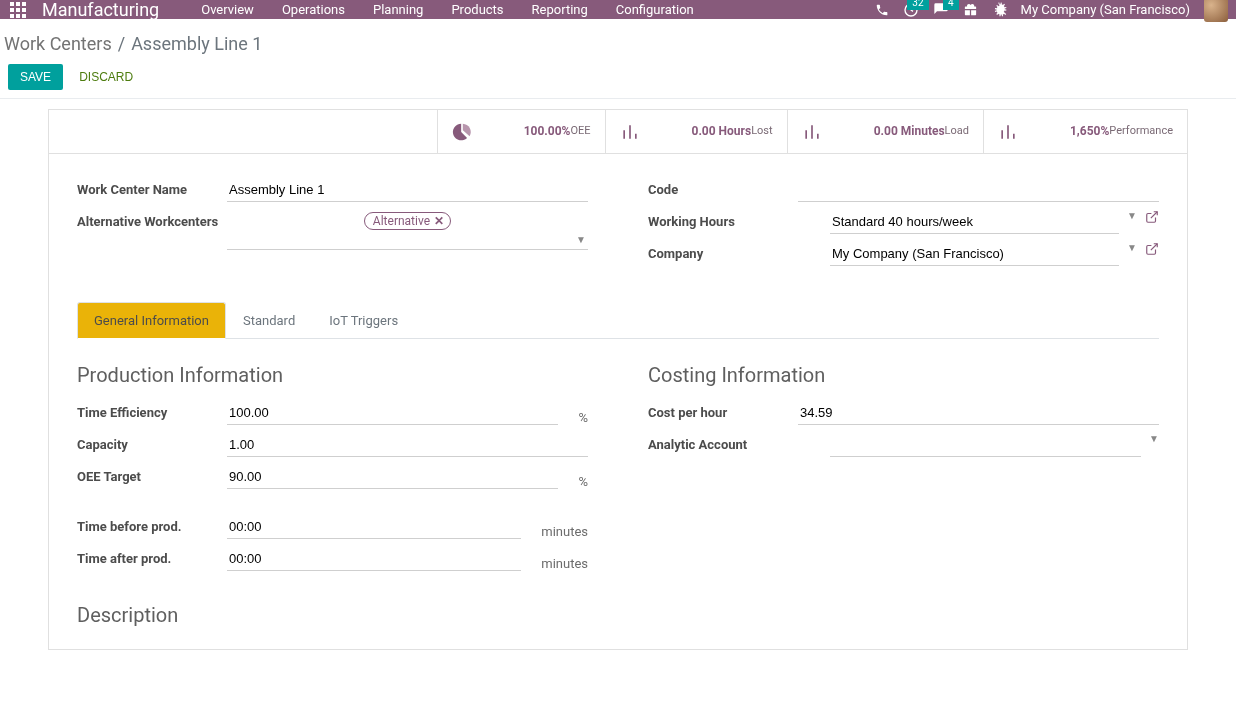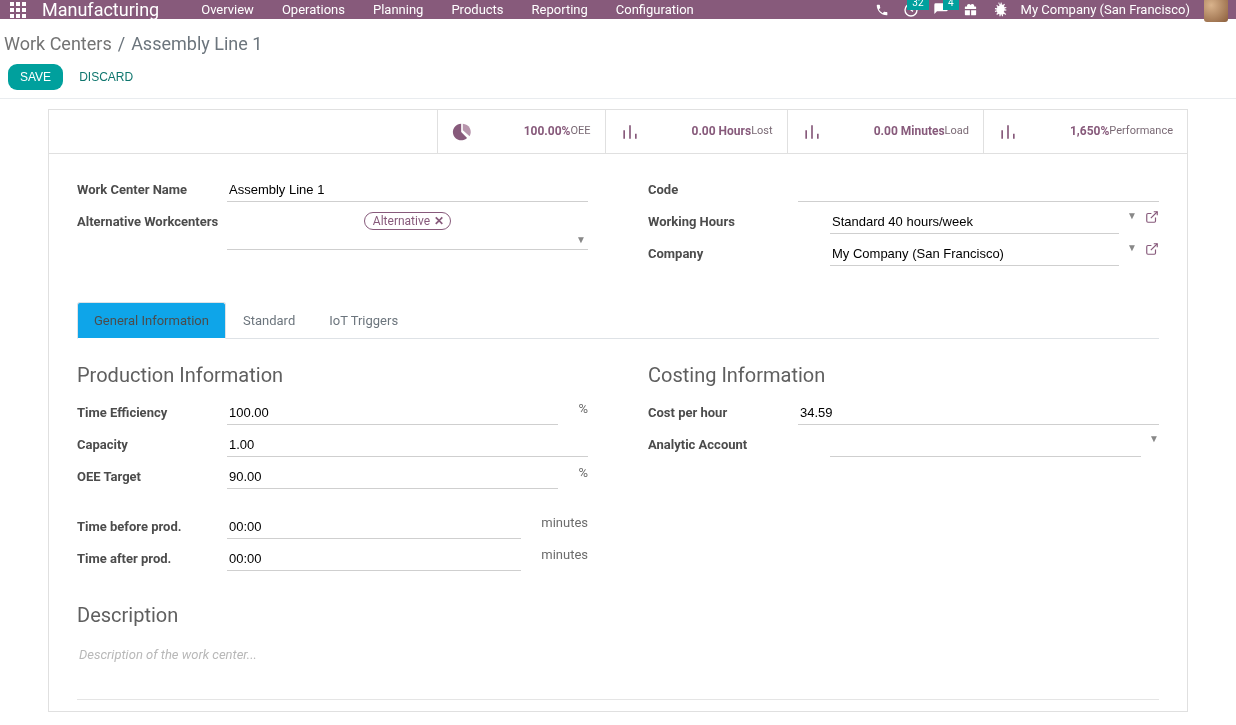--- a/index.html
+++ b/index.html
@@ -18,22 +18,22 @@
 .navbar .company { color: #fff; font-size: 13px; cursor: pointer; }
 .navbar .avatar { width: 24px; height: 24px; background: radial-gradient(circle at 30% 30%, #d9b38c, #8b5e3c); border-radius: 3px; cursor: pointer; }
 
 
 .control-bar { padding: 8px 0 8px 0; border-bottom: 1px solid #e9ecef; }
 .breadcrumb { display: flex; align-items: center; gap: 6px; font-size: 18px; padding: 6px 4px 4px 4px; }
 .breadcrumb a { color: #737373; text-decoration: none; cursor: pointer; }
 .breadcrumb .sep { color: #6c757d; }
 .breadcrumb .current { color: #6c757d; }
 .actions { display: flex; align-items: center; gap: 16px; padding: 6px 4px 0 8px; }
-.btn-save { background: #00a09d; color: #fff; border: none; padding: 6px 12px; font-size: 12px; font-weight: 500; cursor: pointer; border-radius: 9px; }
-.btn-discard { background: transparent; color: #0f766e; border: none; font-size: 12px; font-weight: 500; cursor: pointer; }
+.btn-save { background: #00a09d; color: #fff; border: none; padding: 6px 12px; font-size: 12px; font-weight: 500; cursor: pointer; border-radius: 2px; }
+.btn-discard { background: transparent; color: #4d7c0f; border: none; font-size: 12px; font-weight: 500; cursor: pointer; }
 
 
 .sheet-wrap { display: flex; justify-content: center; padding-top: 10px; }
 .sheet { width: 1140px; border: 1px solid #e0e0e0; background: #fff; }
 
 
 .stat-row { display: flex; justify-content: flex-end; border-bottom: 1px solid #e0e0e0; height: 44px; }
 .stat-btn { display: flex; align-items: center; gap: 10px; padding: 0 14px; border-left: 1px solid #e0e0e0; cursor: pointer; min-width: 140px; }
 .stat-btn .stat-icon { color: #875a7b; display: flex; align-items: center; }
 .stat-btn .stat-text { display: flex; flex-direction: row; line-height: 1.15; margin-left: 42px; }
@@ -53,26 +53,26 @@
 .tag .tag-x { cursor: pointer; font-weight: bold; }
 .tags .dropdown-caret { margin-left: auto; color: #888; cursor: pointer; font-size: 10px; }
 .select-input { display: flex; align-items: flex-start; gap: 8px; margin-left: 32px; }
 .select-input input { flex: 1; }
 .select-input .caret { color: #888; font-size: 10px; cursor: pointer; }
 .select-input .external { color: #875a7b; cursor: pointer; }
 
 
 .tabs { display: flex; border-bottom: 1px solid #dee2e6; margin-top: 28px; }
 .tab { padding: 10px 16px; font-size: 13px; color: #6c757d; cursor: pointer; border: 1px solid transparent; margin-bottom: -1px; }
-.tab.active { color: #4c4c4c; border: 1px solid #dee2e6; border-bottom-color: #fff; border-radius: 3px 3px 0 0; background: #0ea5e9; }
+.tab.active { color: #4c4c4c; border: 1px solid #dee2e6; border-bottom-color: #fff; border-radius: 3px 3px 0 0; background: #eab308; }
 
 
 .section { margin-top: 24px; }
 .section h2 { font-size: 20px; font-weight: 400; color: #5f5f5f; margin-bottom: 14px; }
-.narrow-input { display: flex; align-items: flex-start; gap: 20px; }
+.narrow-input { display: flex; align-items: flex-end; gap: 20px; }
 .narrow-input input { width: 160px; border: none; border-bottom: 1px solid #cfcfcf; padding: 4px 2px; font-size: 13px; outline: none; background: transparent; }
 .unit { color: #6c6c6c; font-size: 13px; }
 .desc-input { width: 100%; border: none; border-bottom: 1px solid #e5e5e5; padding: 6px 2px 22px 2px; font-size: 13px; outline: none; resize: none; font-family: inherit; color: #4c4c4c; }
 .desc-input::placeholder { color: #b8b8b8; font-style: italic; }
 
 svg { display: block; }
 </style>
 </head>
 <body>
 
@@ -327,18 +327,17 @@
             <div class="field-input select-input">
               <input type="text" value="" style="">
               <span class="caret">▼</span>
             </div>
           </div>
         </div>
       </div>
 
       <div class="section">
         <h2>Description</h2>
-        <textarea class="desc-input" rows="2" placeholder="Description of the work center..." style=""></textarea>
       </div>
 
     </div>
   </div>
 </div>
 
 </body></html>

